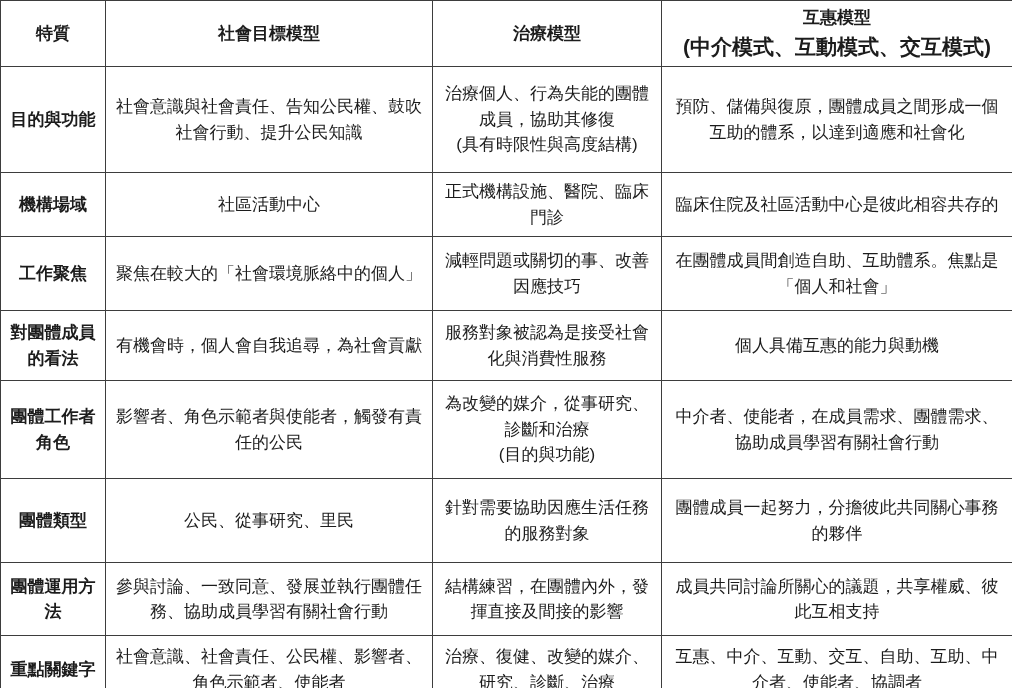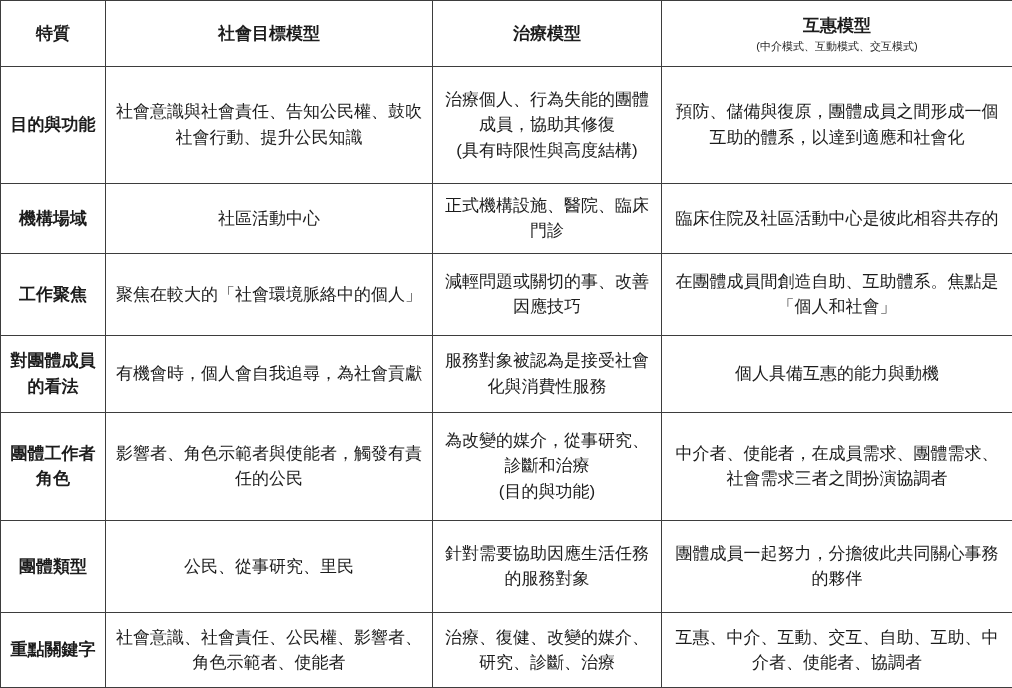--- a/index.html
+++ b/index.html
@@ -21,21 +21,21 @@
     text-align: center;
     vertical-align: middle;
     padding: 2px 8px;
     font-size: 17px;
     line-height: 1.5;
     color: #1c1c1c;
     overflow: hidden;
   }
   .model-table th { font-weight: 700; }
   .model-table td.trait { font-weight: 700; }
-  .model-table .subtitle { font-weight: 400; font-size: 11px; text-align: center; }
+  .model-table .subtitle { font-weight: 700; font-size: 21px; text-align: center; }
   col.c-trait      { width: 105px; }
   col.c-social     { width: 327px; }
   col.c-remedial   { width: 229px; }
   col.c-reciprocal { width: 351px; }
   tr.r-header { height: 66px; margin-left: 48px; }
   tr.r0 { height: 106px; }
   tr.r1 { height: 64px; }
   tr.r2 { height: 74px; }
   tr.r3 { height: 70px; }
   tr.r4 { height: 98px; margin-left: 44px; }
@@ -92,27 +92,33 @@
       <td>服務對象被認為是接受社會化與消費性服務</td>
       <td>個人具備互惠的能力與動機</td>
     </tr>
     <tr class="r4">
       <td class="trait">團體工作者角色</td>
       <td>影響者、角色示範者與使能者，觸發有責任的公民</td>
       <td>
         <div>為改變的媒介，從事研究、診斷和治療</div>
         <div>(目的與功能)</div>
       </td>
-      <td>中介者、使能者，在成員需求、團體需求、社會需求三者之間扮演協調者</td>
+      <td>中介者、使能者，在成員需求、團體需求、協助成員學習有關社會行動</td>
     </tr>
     <tr class="r5">
       <td class="trait">團體類型</td>
       <td>公民、從事研究、里民</td>
       <td>針對需要協助因應生活任務的服務對象</td>
       <td>團體成員一起努力，分擔彼此共同關心事務的夥伴</td>
+    </tr>
+    <tr class="r6">
+      <td class="trait">團體運用方法</td>
+      <td>參與討論、一致同意、發展並執行團體任務、協助成員學習有關社會行動</td>
+      <td>結構練習，在團體內外，發揮直接及間接的影響</td>
+      <td>成員共同討論所關心的議題，共享權威、彼此互相支持</td>
     </tr>
     <tr class="r7">
       <td class="trait">重點關鍵字</td>
       <td>社會意識、社會責任、公民權、影響者、角色示範者、使能者</td>
       <td>治療、復健、改變的媒介、研究、診斷、治療</td>
       <td>互惠、中介、互動、交互、自助、互助、中介者、使能者、協調者</td>
     </tr>
   </tbody>
 </table>
 

